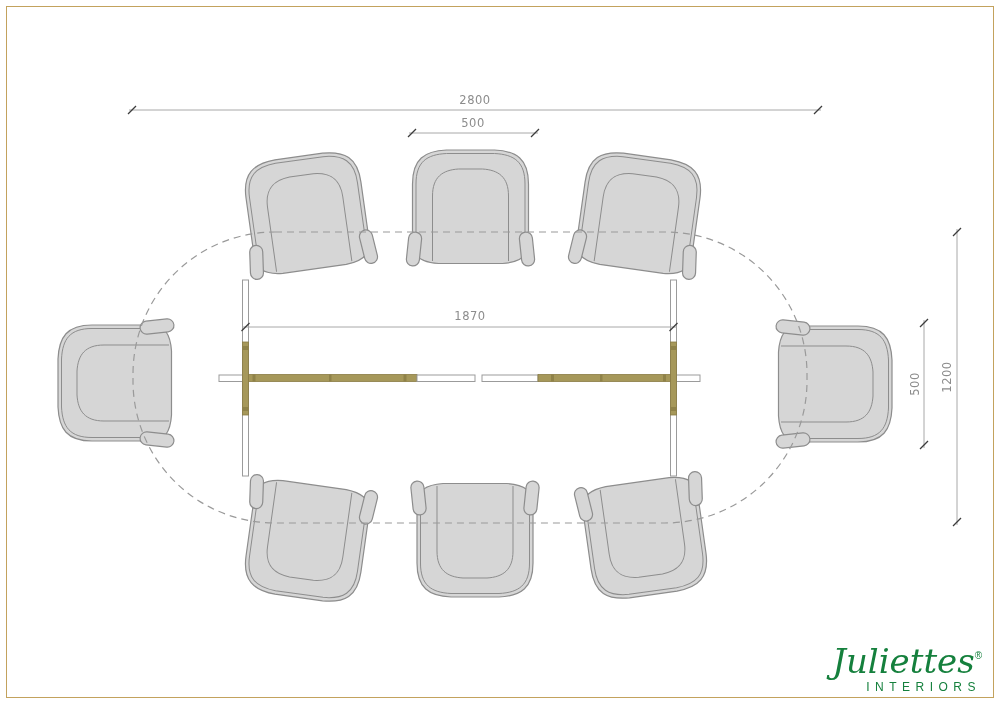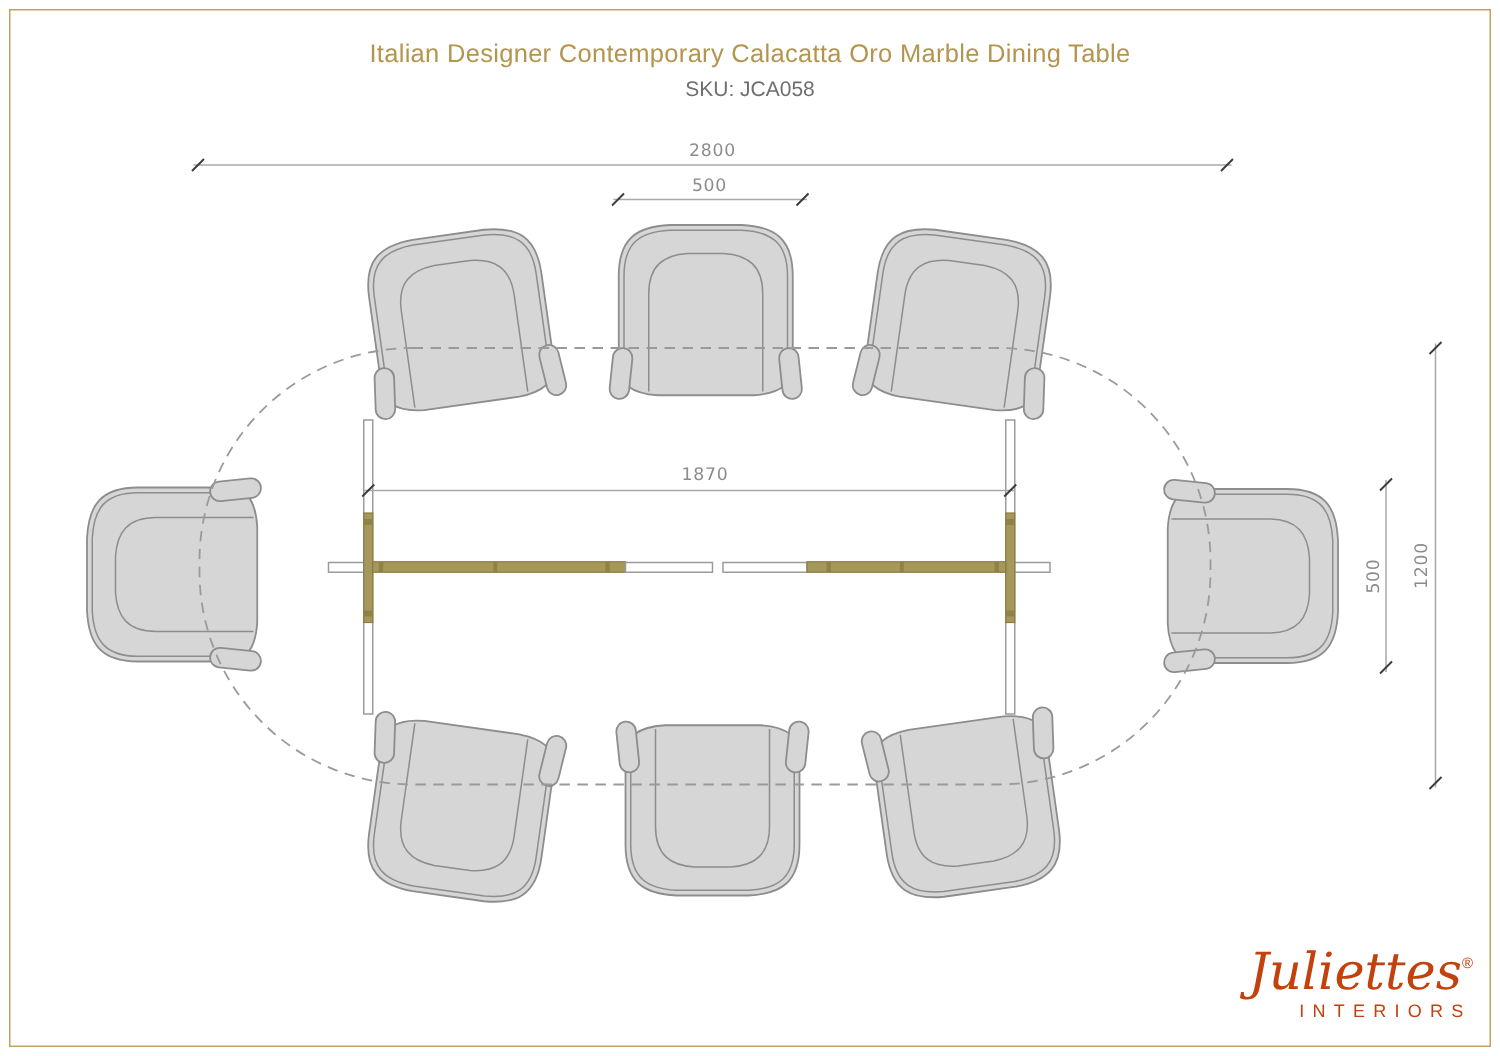--- a/index.html
+++ b/index.html
@@ -12,35 +12,31 @@
   .drawing{position:absolute;top:0;left:0;}
   .cbody{fill:#d6d6d6;stroke:#8d8d8d;stroke-width:1.2;}
   .cline{fill:none;stroke:#8d8d8d;stroke-width:1;}
   .oval{fill:none;stroke:#9a9a9a;stroke-width:1.2;stroke-dasharray:7 5;}
   .dimline{stroke:#a8a8a8;stroke-width:1;}
   .tick{stroke:#3c3c3c;stroke-width:1.3;}
   .dimtext{fill:#8c8c8c;font-family:"DejaVu Sans",sans-serif;font-size:11.5px;letter-spacing:0.5px;}
   .wbar{fill:#ffffff;stroke:#9b9b9b;stroke-width:1;}
   .gbar{fill:#a6985a;stroke:#8a7c44;stroke-width:0.8;}
   .seam{fill:#8f8249;}
-  .logo{position:absolute;right:18px;bottom:23px;text-align:right;color:#c2410c;}
+  .logo{position:absolute;right:18px;bottom:10px;text-align:right;color:#15803d;}
   .logo-script{font-family:"DejaVu Serif",serif;font-style:italic;font-size:34px;line-height:1.05;}
   .logo-reg{font-size:10px;vertical-align:14px;font-style:normal;font-family:"Liberation Sans",sans-serif;}
   .logo-caps{font-size:12px;letter-spacing:5.5px;margin-top:0px;padding-right:1px;}
 </style>
 </head>
 <body>
 
 <div class="page">
   <div class="frame"></div>
 
-  <div class="header">
-    <div class="title">Italian Designer Contemporary Calacatta Oro Marble Dining Table</div>
-    <div class="sku">SKU: JCA058</div>
-  </div>
 
   <svg class="drawing" width="1000" height="704" viewBox="0 0 1000 704">
     <defs>
       <g id="chair">
         <path class="cbody" d="M -58 42 L -58 -18 C -58 -43 -46 -51 -24 -52 L 24 -52 C 46 -51 58 -43 58 -18 L 58 42 C 58 55 48 60.5 32 61.5 L -32 61.5 C -48 60.5 -58 55 -58 42 Z"></path>
         <rect class="cbody" x="-63" y="30" width="13" height="34" rx="6.5" transform="rotate(6 -56.5 47)"></rect>
         <rect class="cbody" x="50" y="30" width="13" height="34" rx="6.5" transform="rotate(-6 56.5 47)"></rect>
         <path class="cline" d="M -54.5 30 L -54.5 -18 C -54.5 -40 -44 -47.5 -24 -48.5 L 24 -48.5 C 44 -47.5 54.5 -40 54.5 -18 L 54.5 30"></path>
         <path class="cline" d="M -38 59 L -38 -6 C -38 -25 -28 -32 -12 -33 L 12 -33 C 28 -32 38 -25 38 -6 L 38 59"></path>
       </g>

